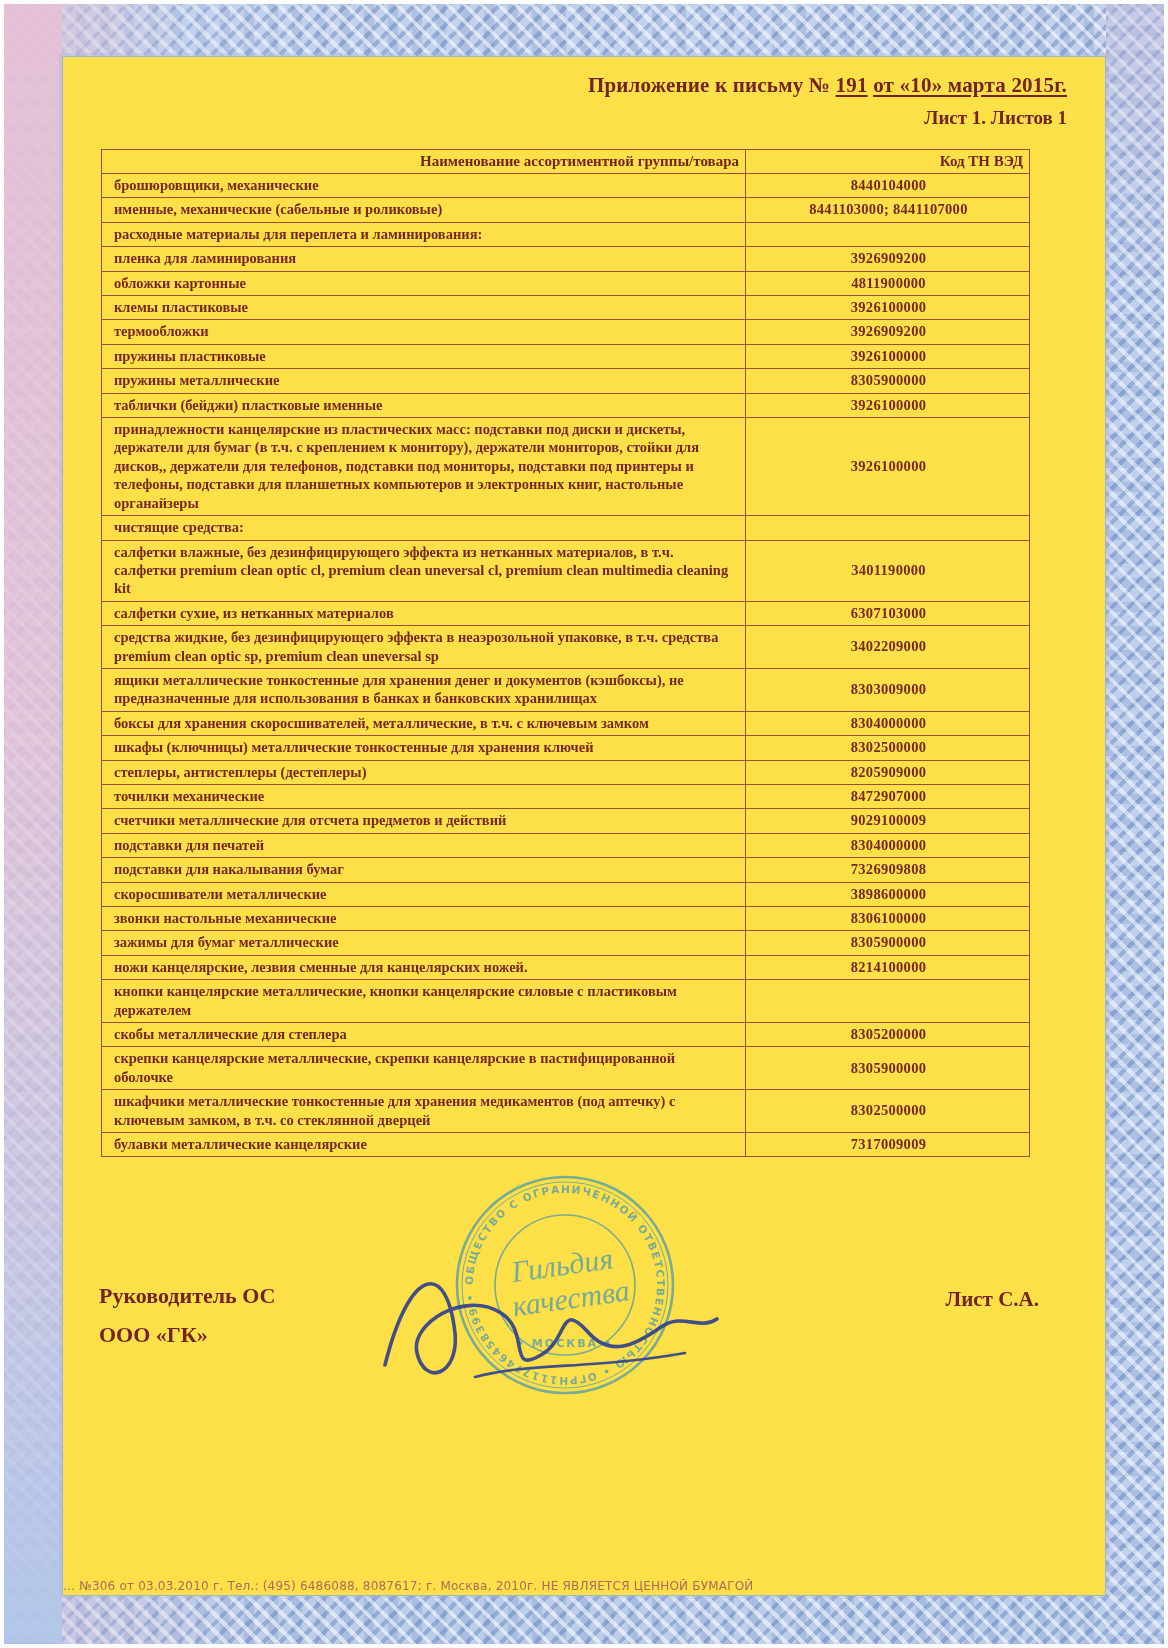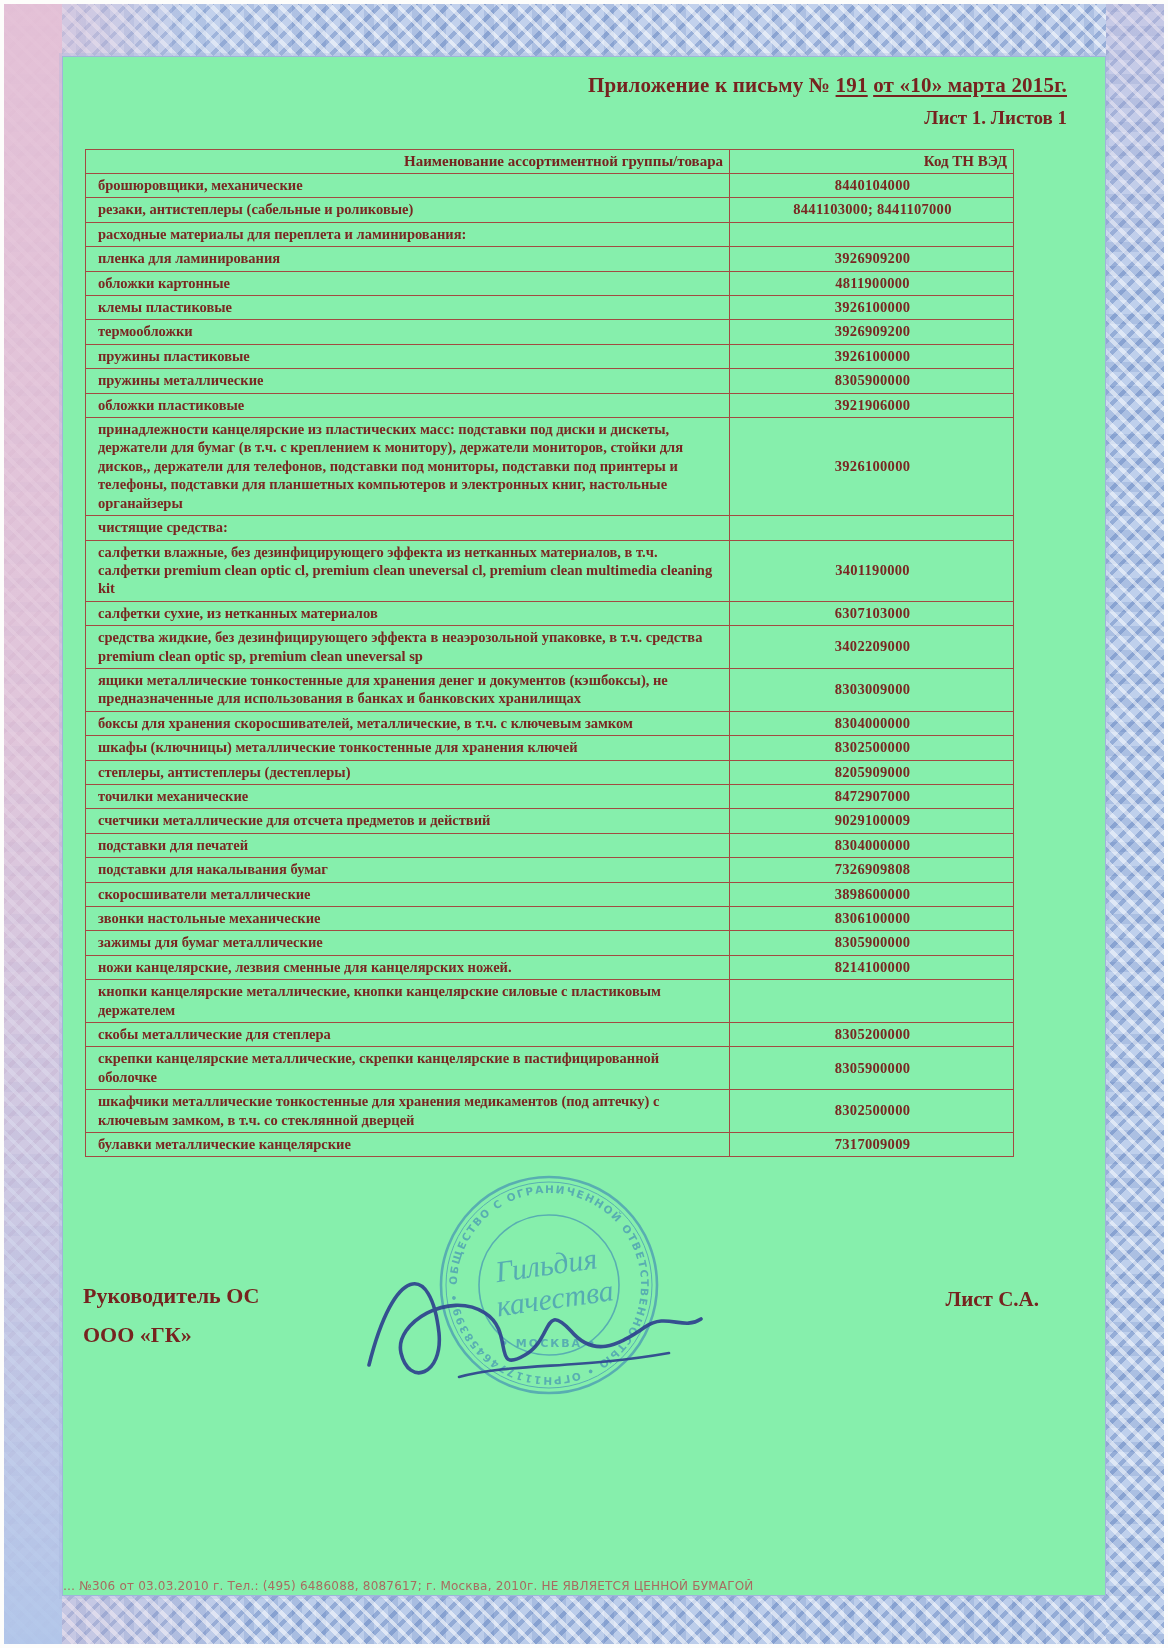--- a/index.html
+++ b/index.html
@@ -57,24 +57,24 @@
       linear-gradient(180deg, rgba(210,190,220,.4) 0%, rgba(191,208,236,0) 18%),
       repeating-linear-gradient(45deg, rgba(255,255,255,.5) 0 4px, rgba(255,255,255,0) 4px 12px),
       repeating-linear-gradient(-45deg, rgba(80,116,182,.38) 0 4px, rgba(80,116,182,0) 4px 12px),
       repeating-linear-gradient(0deg, rgba(80,116,182,.18) 0 10px, transparent 10px 24px);
   }
 
   
   .content {
     position: absolute;
     top: 56px; left: 62px; right: 62px; bottom: 52px;
-    background: #86efac;
+    background: #fde047;
     border: 1px solid #9fb4da;
     box-shadow: 0 0 0 3px rgba(160,180,220,.28);
-    padding: 16px 24px 0 16px;
+    padding: 16px 24px 0 32px;
   }
 
   
   .doc-header { text-align: right; color: #76231f; font-weight: 700; padding-right: 14px; }
   .doc-header .line1 { font-size: 21px; letter-spacing: .2px; }
   .doc-header .u { text-decoration: underline; text-decoration-thickness: 1.5px; text-underline-offset: 3px; }
   .doc-header .line2 { font-size: 19px; margin-top: 9px; }
 
   
   table.goods {
@@ -149,21 +149,21 @@
           <th>Наименование ассортиментной группы/товара</th>
           <th>Код ТН ВЭД</th>
         </tr>
       </thead>
       <tbody>
           <tr>
             <td class="c-name">брошюровщики, механические</td>
             <td class="c-code">8440104000</td>
           </tr>
           <tr>
-            <td class="c-name">резаки, антистеплеры (сабельные и роликовые)</td>
+            <td class="c-name">именные, механические (сабельные и роликовые)</td>
             <td class="c-code">8441103000; 8441107000</td>
           </tr>
           <tr>
             <td class="c-name">расходные материалы для переплета и ламинирования:</td>
             <td class="c-code"></td>
           </tr>
           <tr>
             <td class="c-name">пленка для ламинирования</td>
             <td class="c-code">3926909200</td>
           </tr>
@@ -181,22 +181,22 @@
           </tr>
           <tr>
             <td class="c-name">пружины пластиковые</td>
             <td class="c-code">3926100000</td>
           </tr>
           <tr>
             <td class="c-name">пружины металлические</td>
             <td class="c-code">8305900000</td>
           </tr>
           <tr>
-            <td class="c-name">обложки пластиковые</td>
-            <td class="c-code">3921906000</td>
+            <td class="c-name">таблички (бейджи) пластковые именные</td>
+            <td class="c-code">3926100000</td>
           </tr>
           <tr>
             <td class="c-name">принадлежности канцелярские из пластических масс: подставки под диски и дискеты, держатели для бумаг (в т.ч. с креплением к монитору), держатели мониторов, стойки для дисков,, держатели для телефонов, подставки под мониторы, подставки под принтеры и телефоны,  подставки для планшетных компьютеров и электронных книг, настольные органайзеры</td>
             <td class="c-code">3926100000</td>
           </tr>
           <tr>
             <td class="c-name">чистящие средства:</td>
             <td class="c-code"></td>
           </tr>
           <tr>

